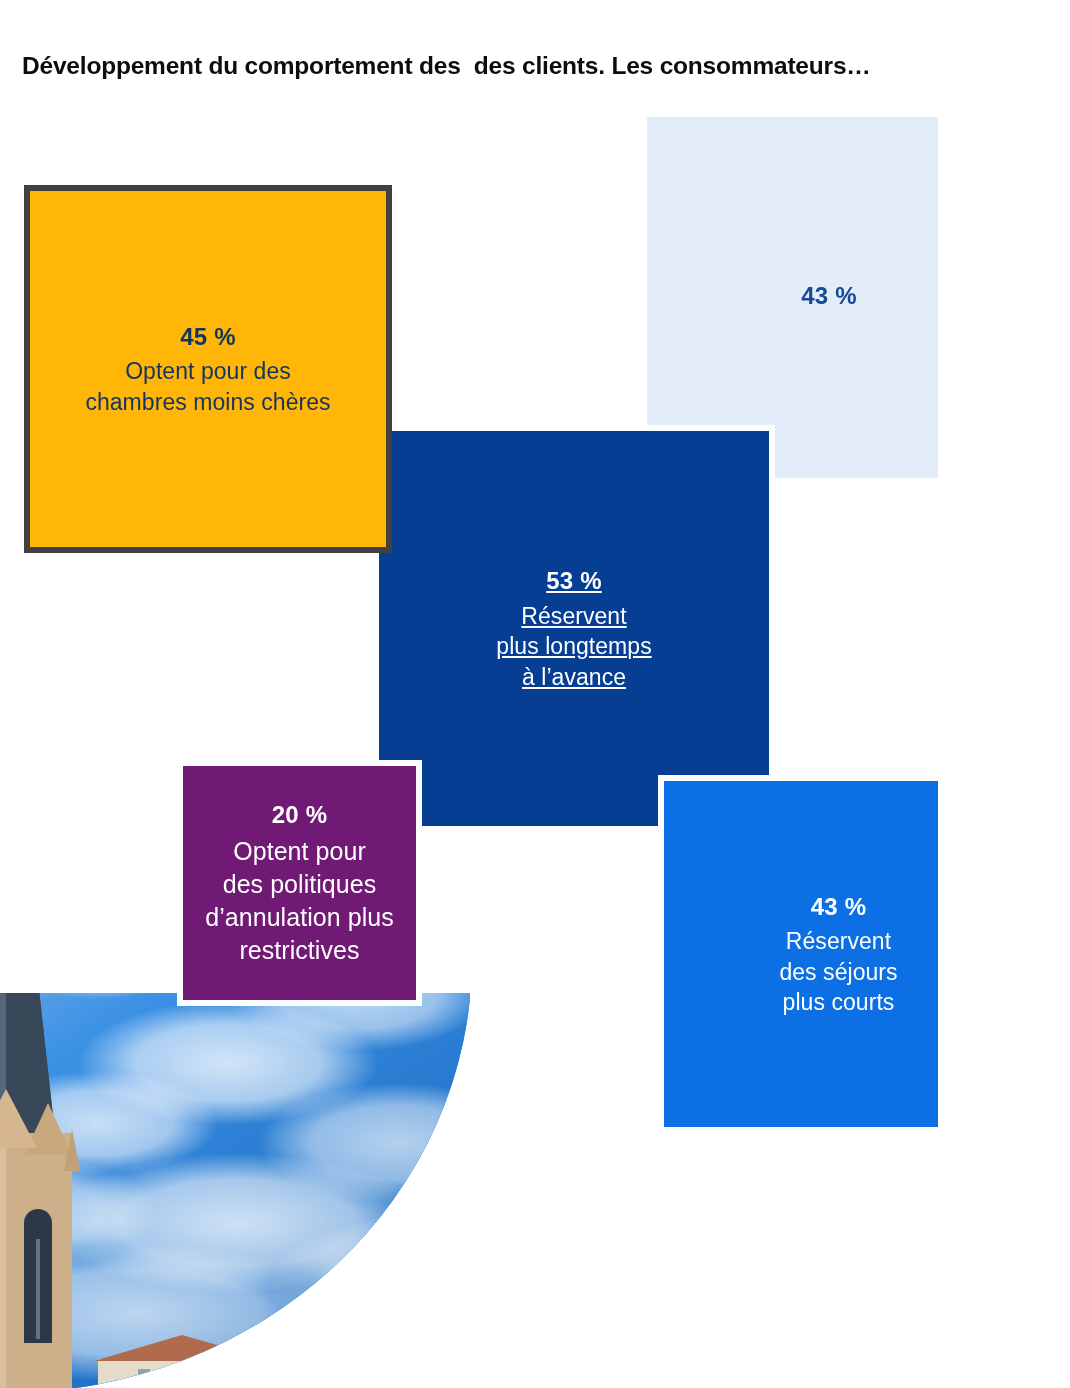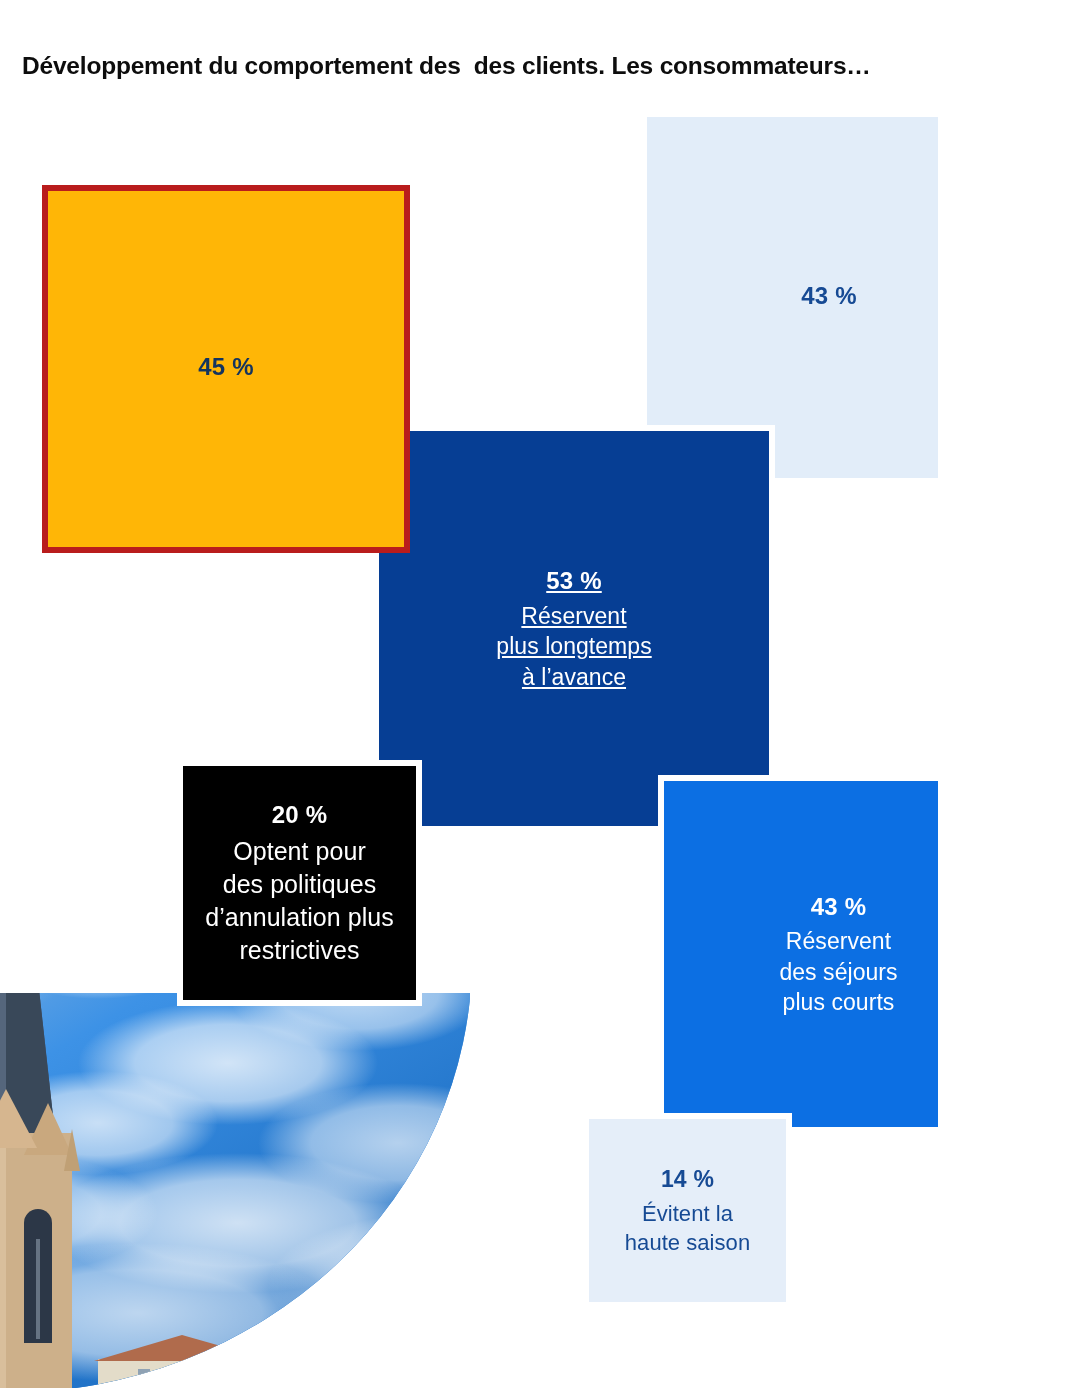--- a/index.html
+++ b/index.html
@@ -81,40 +81,40 @@
   }
   .box .lbl {
     font-size: 23px;
     font-weight: 400;
     letter-spacing: 0.05px;
     white-space: pre-line;
   }
 
   
   #box-rooms {         
-    left: 42px; top: 185px; width: 368px; height: 368px;
+    left: 24px; top: 185px; width: 368px; height: 368px;
     background: #FFB606; color: #13345f;
-    border: 6px solid #b91c1c;
+    border: 6px solid #404040;
     z-index: 40;
   }
   #box-extras {        
     left: 647px; top: 117px; width: 364px; height: 361px;
     background: #E2EDF9; color: #164a94;
     z-index: 10;
   }
   #box-advance {       
     left: 373px; top: 425px; width: 402px; height: 407px;
     background: #063E94; color: #ffffff;
     border: 6px solid #ffffff;
     z-index: 30;
     text-decoration: underline;
   }
   #box-cancel {        
     left: 177px; top: 760px; width: 245px; height: 246px;
-    background: #000000; color: #ffffff;
+    background: #701a75; color: #ffffff;
     border: 6px solid #ffffff;
     z-index: 50;
   }
   #box-cancel .lbl { font-size: 25px; }
   #box-short {         
     left: 658px; top: 775px; width: 361px; height: 358px;
     background: #0C6FE3; color: #ffffff;
     border: 6px solid #ffffff;
     z-index: 35;
   }
@@ -222,20 +222,22 @@
         <polygon points="760,870 905,620 918,626 778,870" fill="#b9b4ac"></polygon>
         <polygon points="805,870 918,626 924,630 816,870" fill="#cfcac1"></polygon>
         <rect x="880" y="700" width="6" height="170" fill="#a8a49c" transform="rotate(26 883 785)"></rect>
         <rect x="905" y="830" width="4" height="40" fill="#9f9a92"></rect>
       </svg>
     </div>
   </div>
 
   <div class="box" id="box-rooms">
     <div class="pct">45 %</div>
+    <div class="lbl">Optent pour des
+chambres moins chères</div>
   </div>
 
   <div class="box" id="box-extras">
     <div class="pct">43 %</div>
   </div>
 
   <div class="box" id="box-advance">
     <div class="pct">53 %</div>
     <div class="lbl">Réservent
 plus longtemps
@@ -250,19 +252,14 @@
 restrictives</div>
   </div>
 
   <div class="box" id="box-short">
     <div class="pct">43 %</div>
     <div class="lbl">Réservent
 des séjours
 plus courts</div>
   </div>
 
-  <div class="box" id="box-season">
-    <div class="pct">14 %</div>
-    <div class="lbl">Évitent la
-haute saison</div>
-  </div>
 
 </div>
 
 </body></html>

